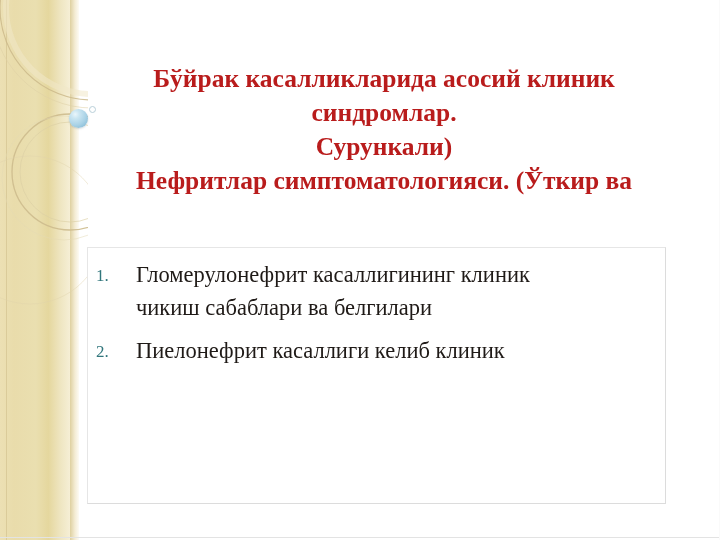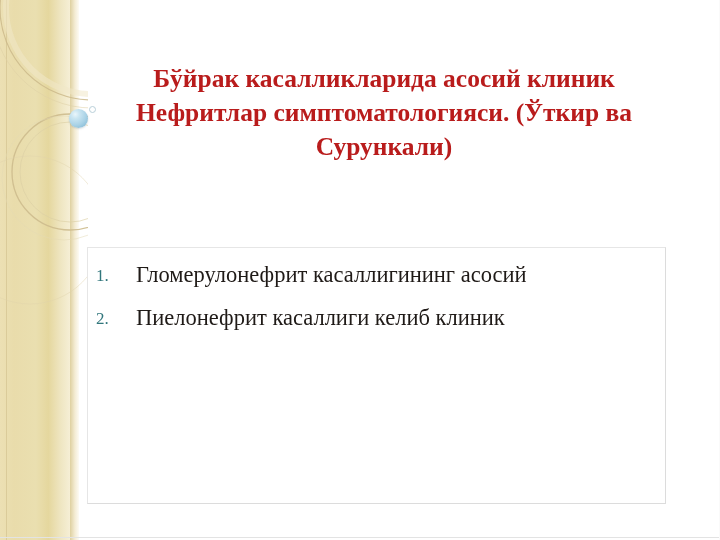--- a/index.html
+++ b/index.html
@@ -166,29 +166,31 @@
 
       <circle cx="30" cy="230" r="74" stroke="#e0d3ab" stroke-width="1" opacity="0.45"></circle>
     </g>
   </svg>
 
   <div class="sphere"></div>
   <div class="sphere-ring"></div>
 
   <div class="title">
     <span class="title-line">Бўйрак касалликларида асосий клиник</span>
+    <span class="title-line">синдромлар.</span>
+    <span class="title-line">Сурункали)</span>
     <span class="title-line">Нефритлар симптоматологияси. (Ўткир ва</span>
-    <span class="title-line">Сурункали)</span>
   </div>
 
   <div class="content-box">
     <ol class="bullets">
       <li>
         <span class="marker">1.</span>
-        <span class="li-text">Гломерулонефрит касаллигининг асосий</span>
+        <span class="li-text">Гломерулонефрит касаллигининг клиник</span>
+        <span class="li-text">чикиш сабаблари ва белгилари</span>
       </li>
       <li>
         <span class="marker">2.</span>
         <span class="li-text">Пиелонефрит касаллиги келиб клиник</span>
       </li>
     </ol>
   </div>
 
   <div class="bottom-rule"></div>
   <div class="frame-right"></div>

